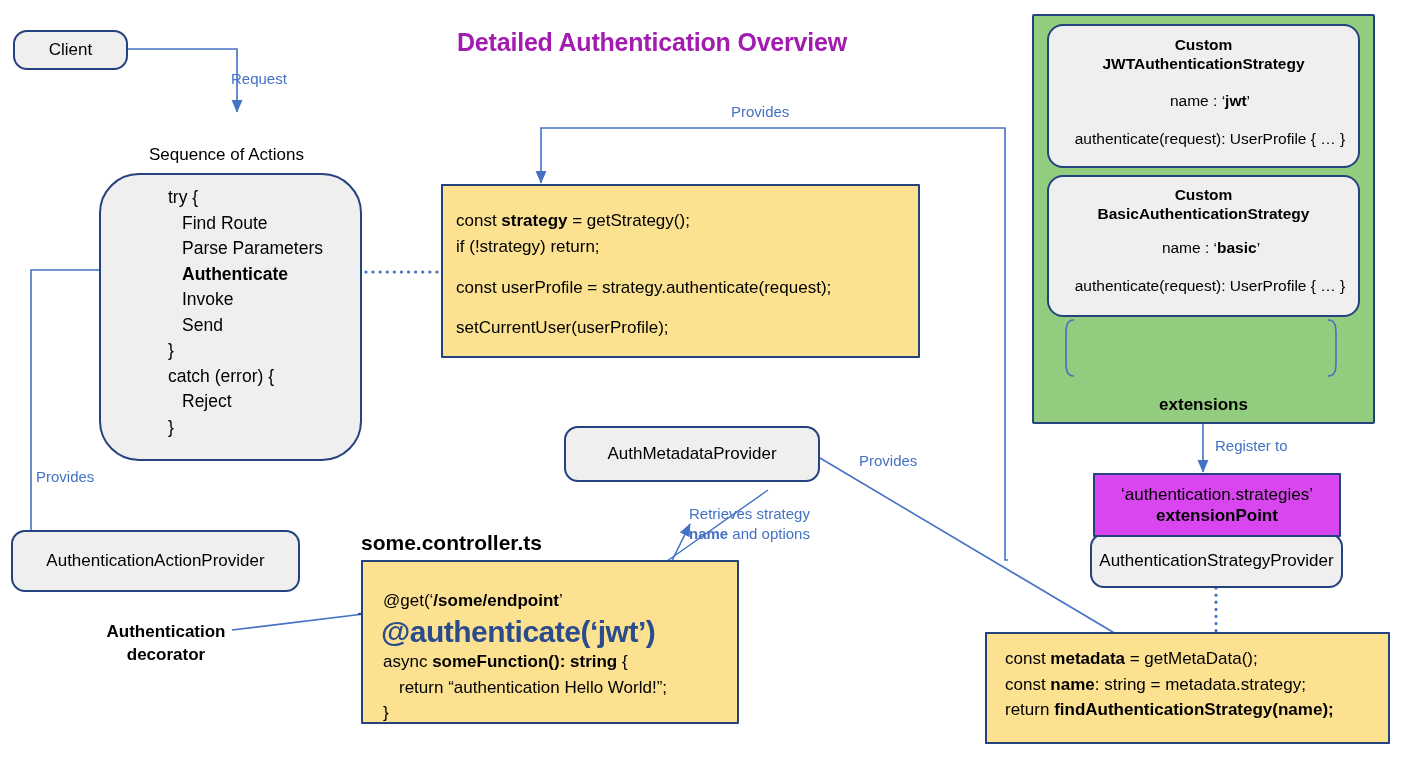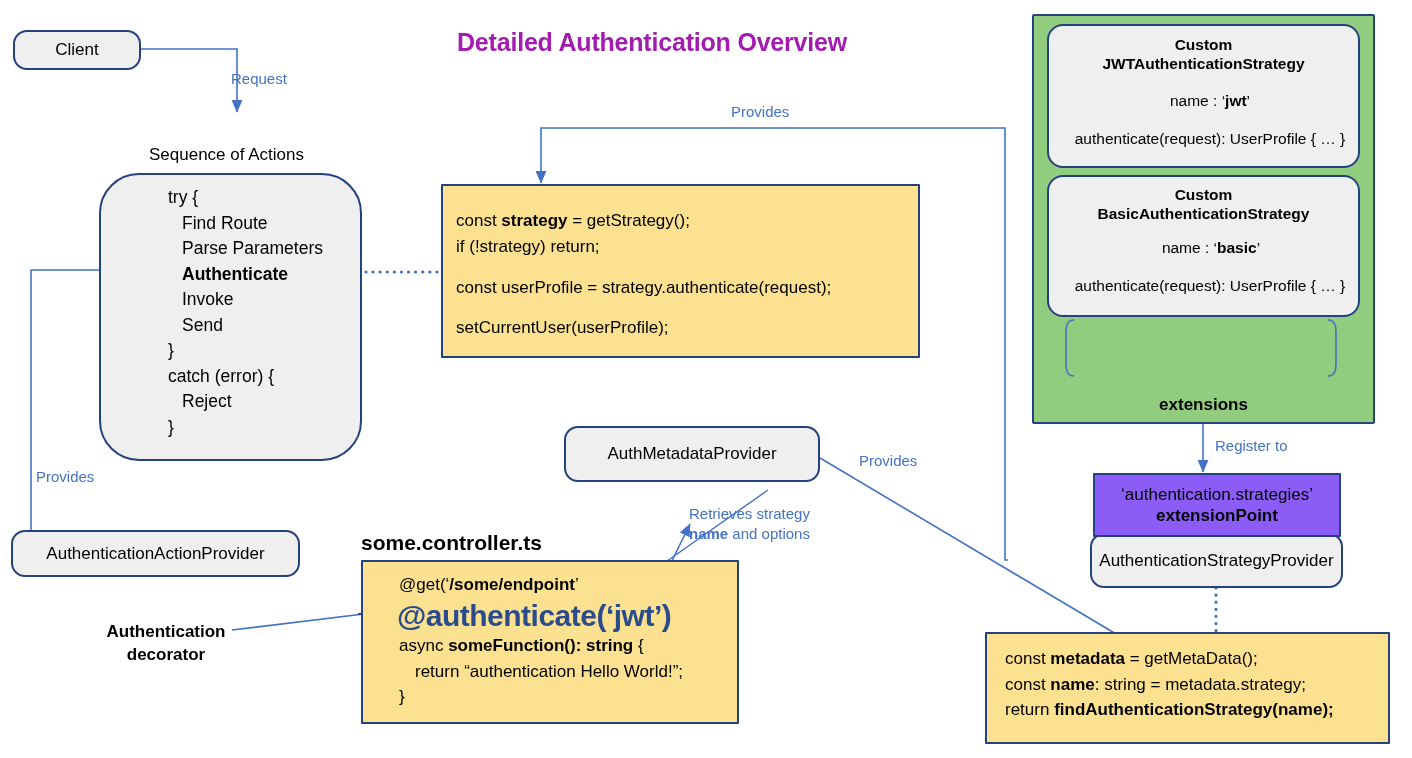--- a/index.html
+++ b/index.html
@@ -18,21 +18,21 @@
   
   .yellow{
     background:#fce191;border:2.5px solid #24427e;border-radius:1px;
     box-sizing:border-box;
   }
   
   .green{
     background:#92cc7e;border:2.5px solid #24427e;border-radius:2px;
   }
   .greenlight{
-    background:#8b5cf6;border:2.5px solid #24427e;border-radius:1px;
+    background:#d946ef;border:2.5px solid #24427e;border-radius:1px;
     display:flex;flex-direction:column;align-items:center;justify-content:center;
     text-align:center;line-height:1.25;
   }
 
   .title{
     position:absolute;font-weight:bold;font-size:25px;letter-spacing:-0.2px;
     color:#a21caf;white-space:nowrap;
   }
   .lbl{
     position:absolute;color:#4472c4;font-size:15px;white-space:nowrap;
@@ -111,21 +111,21 @@
     <g>
       <path d="M232,630 L372,613" fill="none" stroke="#4472c4" stroke-width="1.6"></path>
     </g>
     <g>
       <path d="M358,614 L380,613" fill="none" stroke="#2b4c8c" stroke-width="2" marker-end="url(#ahd)"></path>
     </g>
   </svg>
 
   <div class="title" style="left:457px;top:28px;">Detailed Authentication Overview</div>
 
-  <div class="node grey" style="left:13px;top:30px;width:128px;height:40px;font-size:17px;">
+  <div class="node grey" style="left:13px;top:30px;width:115px;height:40px;font-size:17px;">
     <span>Client</span>
   </div>
 
   <div class="lbl" style="left:231px;top:70px;">Request</div>
 
   <div class="cap" style="left:149px;top:145px;">Sequence of Actions</div>
 
   <div class="node grey" style="left:99px;top:173px;width:263px;height:288px;border-radius:40px;"></div>
 
   <div style="position:absolute;left:168px;top:185px;font-size:17.5px;line-height:25.5px;">
@@ -136,21 +136,21 @@
     <div style="padding-left:14px;">Invoke</div>
     <div style="padding-left:14px;">Send</div>
     <div>}</div>
     <div>catch (error) {</div>
     <div style="padding-left:14px;">Reject</div>
     <div>}</div>
   </div>
 
   <div class="lbl" style="left:36px;top:468px;">Provides</div>
 
-  <div class="node grey" style="left:11px;top:530px;width:289px;height:47px;font-size:17px;">
+  <div class="node grey" style="left:11px;top:530px;width:289px;height:62px;font-size:17px;">
     <span>AuthenticationActionProvider</span>
   </div>
 
   <div style="position:absolute;left:96px;top:621px;width:140px;text-align:center;font-weight:bold;font-size:17px;line-height:1.35;">
     <div>Authentication</div>
     <div>decorator</div>
   </div>
 
   <div class="lbl" style="left:731px;top:103px;">Provides</div>
 
@@ -217,21 +217,21 @@
   <div style="position:absolute;left:361px;top:531px;font-weight:bold;font-size:21px;">some.controller.ts</div>
 
   <div style="position:absolute;left:689px;top:504px;color:#4472c4;font-size:15px;line-height:1.35;">
     <div>Retrieves strategy</div>
     <div>
       <b>name</b><span> and options</span>
     </div>
   </div>
 
   <div class="node yellow" style="left:361px;top:560px;width:378px;height:164px;">
-    <div style="padding:10px 0 0 36px;font-size:17px;line-height:1.5;">
+    <div style="padding:10px 0 0 20px;font-size:17px;line-height:1.5;margin-top:16px;">
       <div>
         <span>@get(‘</span><b>/some/endpoint</b><span>’</span>
       </div>
       <div class="big-dec" style="line-height:1.12;margin:1px 0 1px -2px;">@authenticate(‘jwt’)</div>
       <div>
         <span>async </span><b>someFunction(): string</b><span> {</span>
       </div>
       <div style="padding-left:16px;">return “authentication Hello World!”;</div>
       <div>}</div>
     </div>

